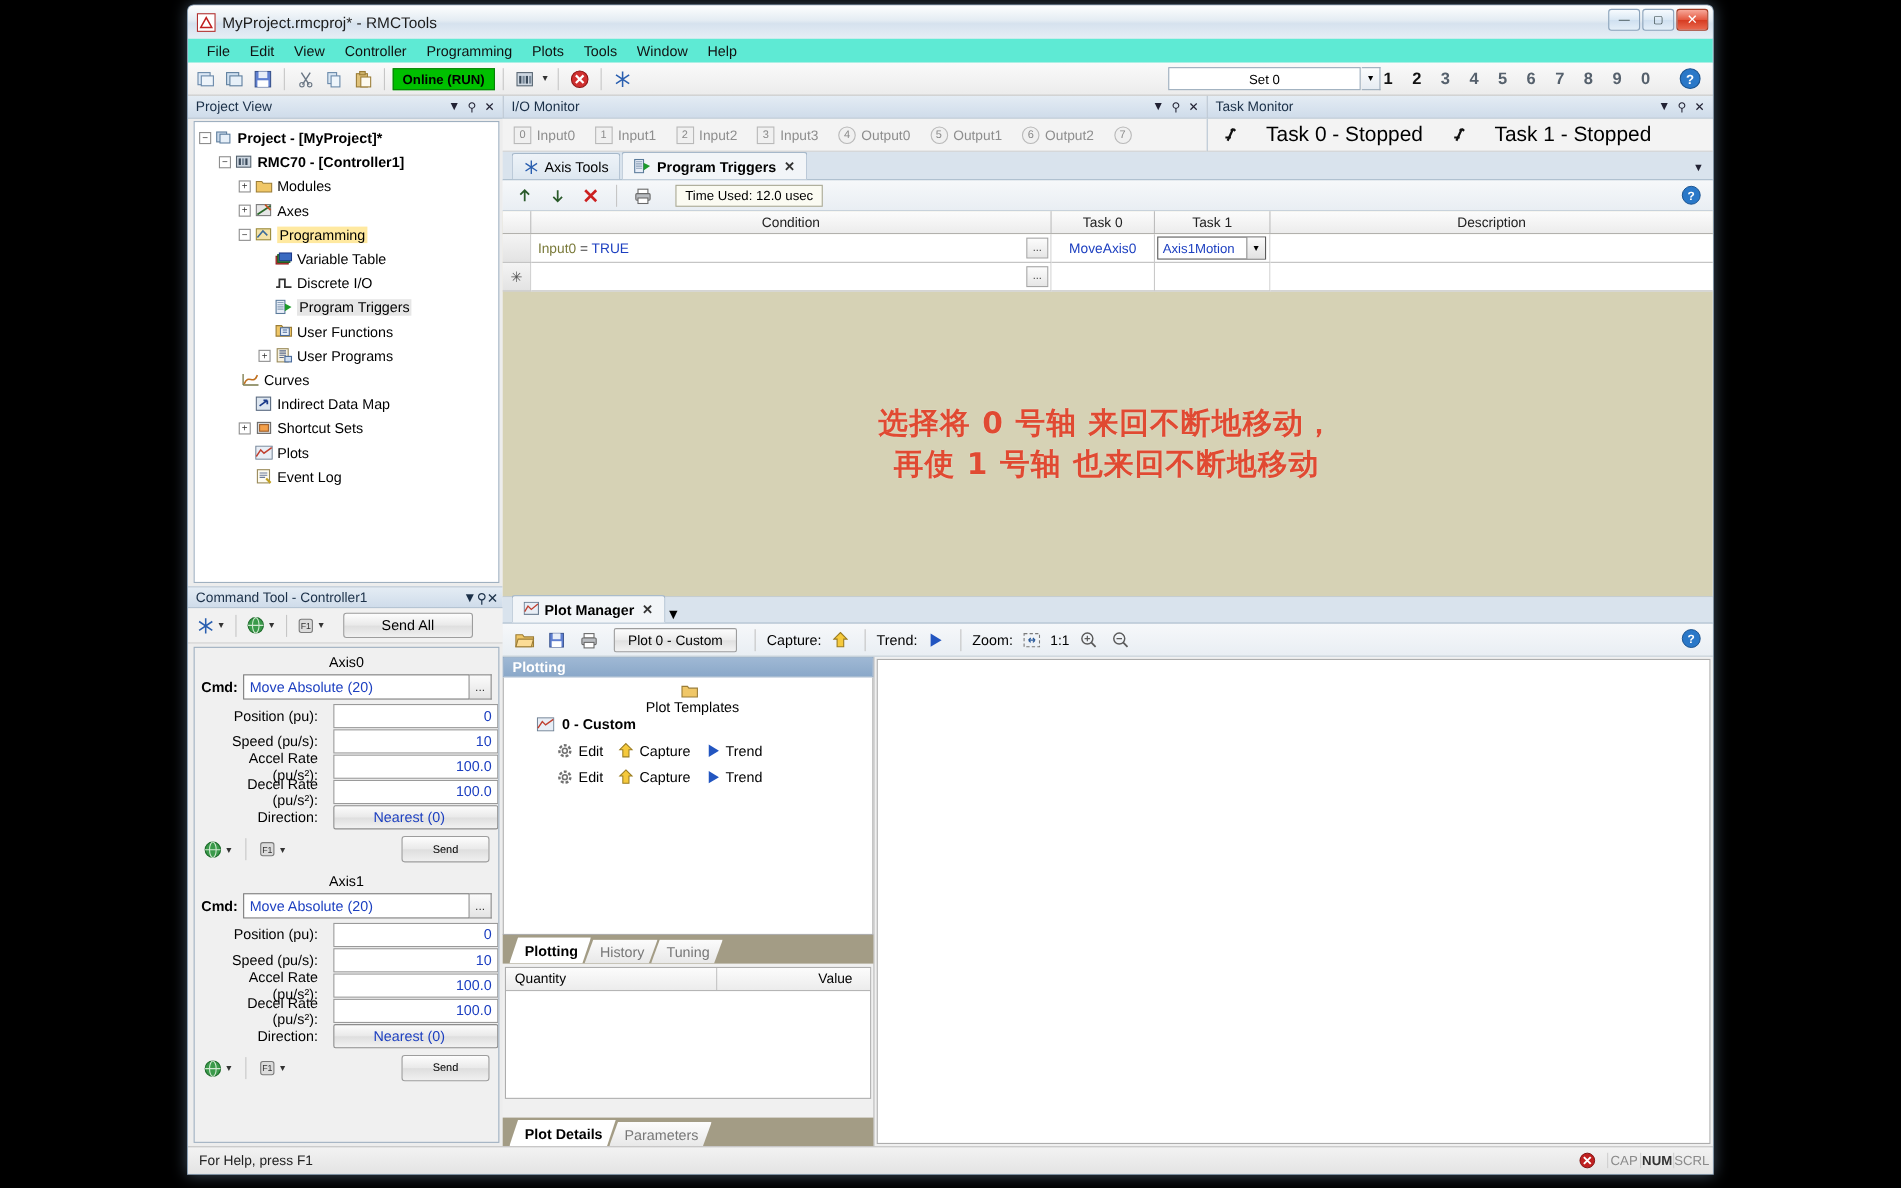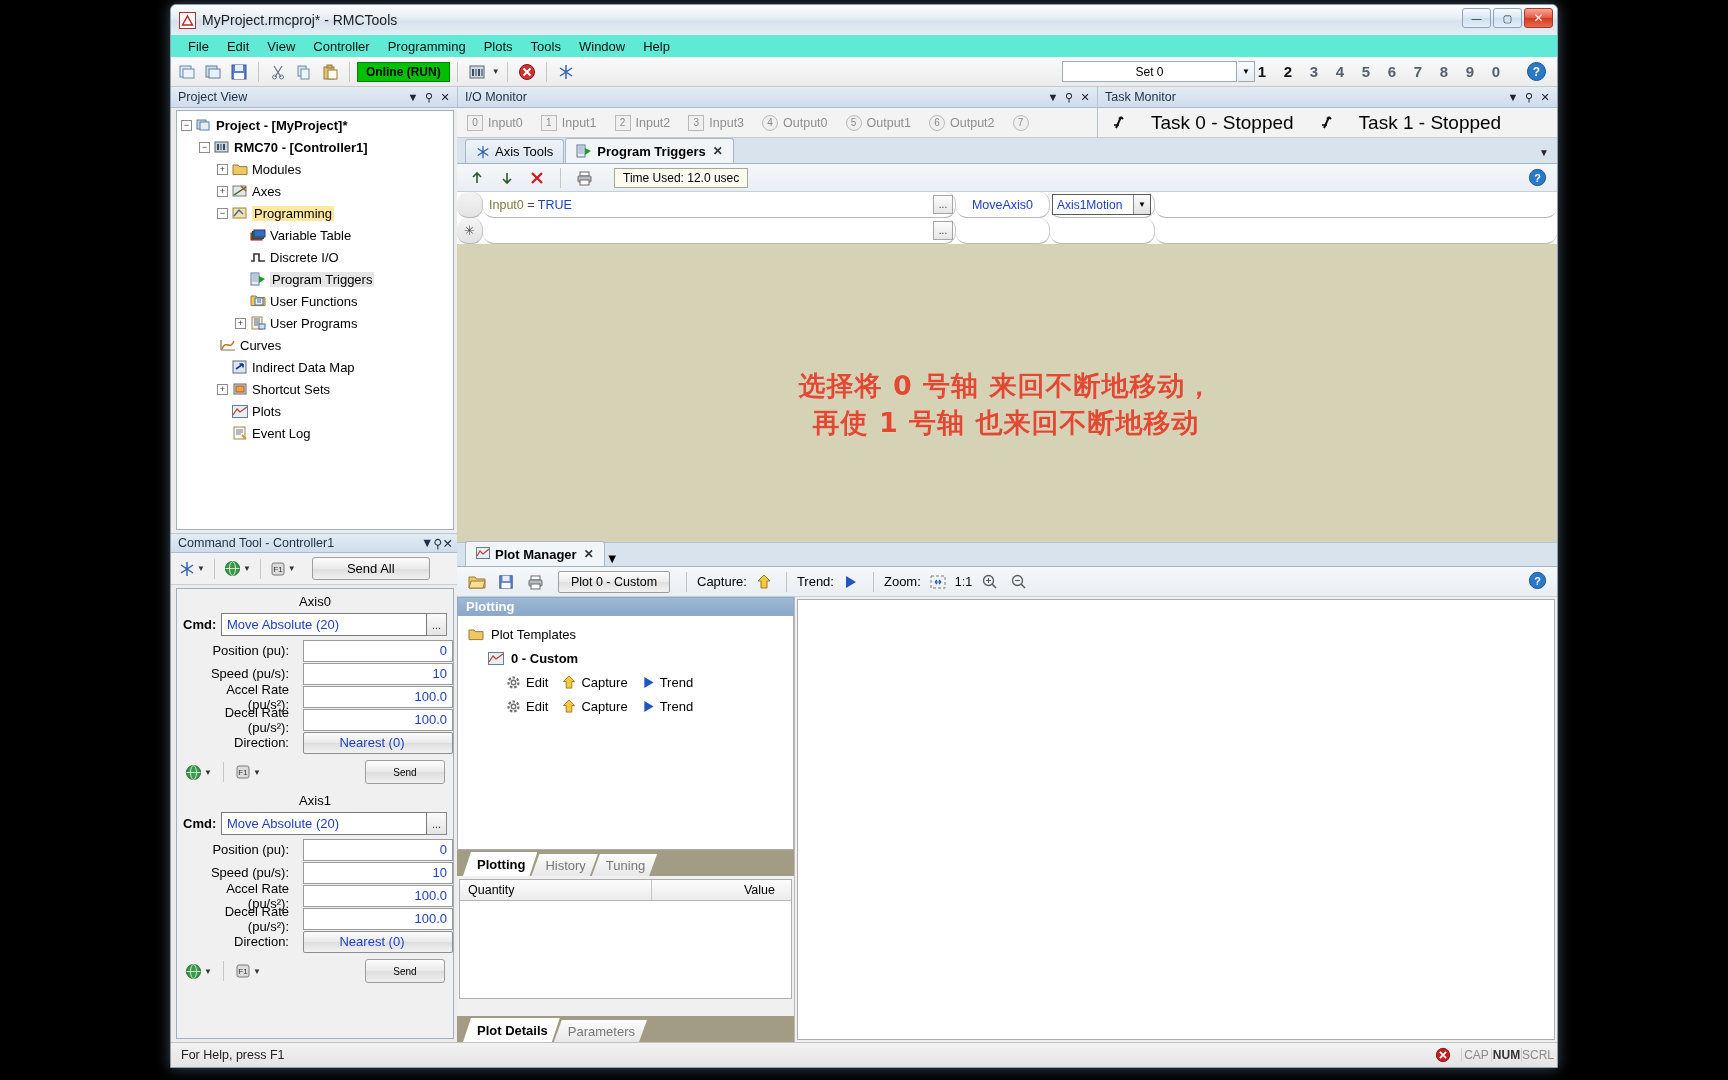--- a/index.html
+++ b/index.html
@@ -236,21 +236,21 @@
     background: linear-gradient(#fcfcfc,#ececec); border-bottom: 1px solid #a9a9a9; }
   .gh { border-right: 1px solid #bdbdbd; display: flex; align-items: center; justify-content: center;
         font-size: 12.5px; color: #222; }
   .gh.c0 { width: 26px; }
   .gh.cond { width: 473px; }
   .gh.t0 { width: 94px; }
   .gh.t1 { width: 105px; }
   .gh.desc { flex: 1; border-right: none; }
   .grow { display: flex; height: 26px; flex: none; background: #fff; }
   .gc { border-right: 1px solid #c9c9c9; border-bottom: 1px solid #b9b9b9; display:flex; align-items:center;
-        font-size: 12.5px; padding-left: 6px; background: #fff; position: relative; border-radius: 11px; }
+        font-size: 12.5px; padding-left: 6px; background: #fff; position: relative; }
   .gc.c0 { width: 26px; background: linear-gradient(#f4f4f4,#e3e3e3); padding:0; justify-content:center; }
   .gc.cond { width: 473px; }
   .gc.t0 { width: 94px; justify-content: center; color: #1c3fc0; padding:0;}
   .gc.t1 { width: 105px; padding: 0; }
   .gc.desc { flex: 1; border-right: none; }
   .dots {
     position: absolute; right: 2px; top: 3px; width: 20px; height: 19px;
     border: 1px solid #a5a5a5; background: linear-gradient(#fcfcfc,#e6e6e6);
     display:flex; align-items:center; justify-content:center; font-size: 10px; color:#444;
   }
@@ -869,20 +869,27 @@
           <div class="timeused">Time Used: 12.0 usec</div>
           <div class="pthelp">
             <svg width="19" height="19" viewBox="0 0 21 21">
                 <circle cx="10.5" cy="10.5" r="9" fill="#2a78c8" stroke="#1b5490"></circle>
                 <text x="10.5" y="15" font-size="12" font-weight="bold" fill="#fff" text-anchor="middle" font-family="Liberation Sans">?</text>
               </svg>
           </div>
         </div>
 
         <div class="ptgrid">
+          <div class="gridhdr">
+            <div class="gh c0"></div>
+            <div class="gh cond">Condition</div>
+            <div class="gh t0">Task 0</div>
+            <div class="gh t1">Task 1</div>
+            <div class="gh desc">Description</div>
+          </div>
 
           <div class="grow">
             <div class="gc c0"></div>
             <div class="gc cond">
               <span class="cond-txt">
                 <span class="v">Input0</span>
                 <span class="op">=</span>
                 <span class="t">TRUE</span>
               </span>
               <span class="dots">...</span>
@@ -993,21 +1000,21 @@
                 <circle cx="10.5" cy="10.5" r="9" fill="#2a78c8" stroke="#1b5490"></circle>
                 <text x="10.5" y="15" font-size="12" font-weight="bold" fill="#fff" text-anchor="middle" font-family="Liberation Sans">?</text>
               </svg>
           </div>
         </div>
 
         <div class="pmbody">
           <div class="pmleft">
             <div class="plotting-hdr">Plotting</div>
             <div class="pmtree" id="pmtree">
-                <div class="pmrow" style="padding-left: 8px;">
+                <div class="pmrow" style="padding-left: 8px; flex-direction: column;">
                   <span class="ic">
                     <svg width="16" height="13" viewBox="0 0 16 13">
                       <path d="M1 2 h5 l1.2 1.6 H15 v8 H1 z" fill="#f0c767" stroke="#9a7c36"></path>
                     </svg>
                   </span>
                   <span>Plot Templates</span>
                 </div>
                 <div class="pmrow" style="padding-left: 28px;">
                   <span class="ic">
                     <svg width="16" height="13" viewBox="0 0 16 13">

